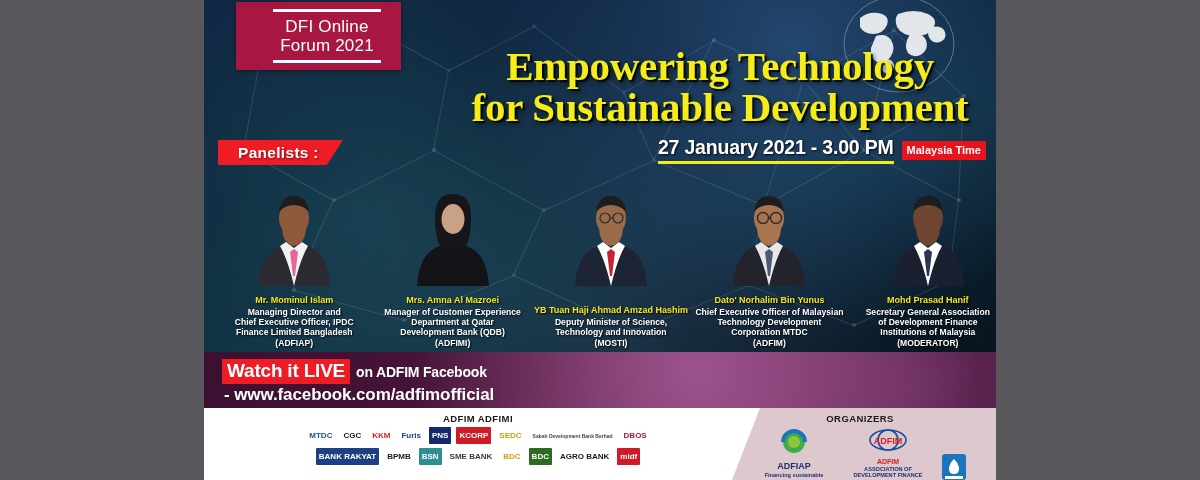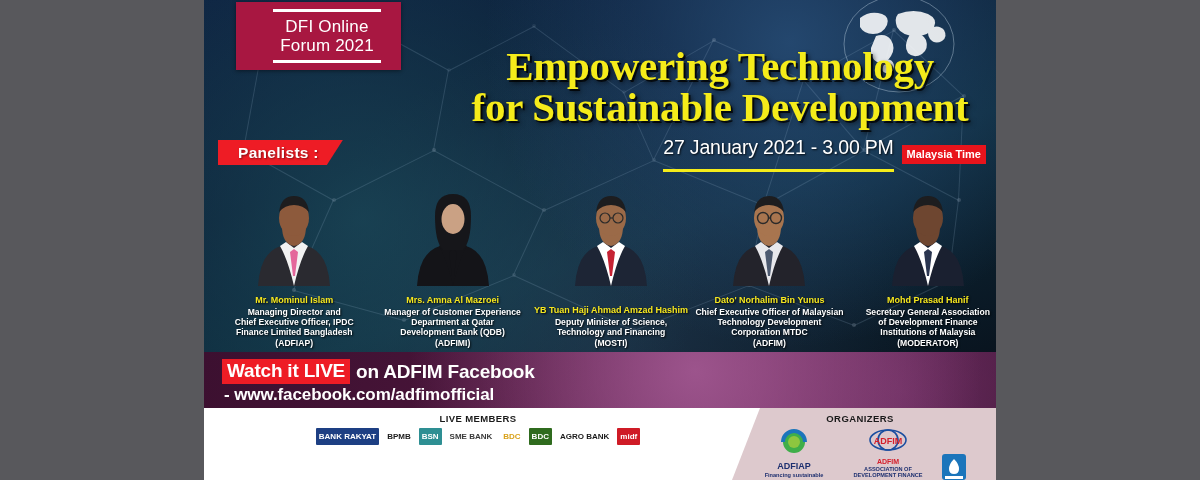--- a/index.html
+++ b/index.html
@@ -41,22 +41,22 @@
   .badge .rule{width:108px;height:3px;background:#fff;}
   .badge .btxt{color:#fff;font-size:17px;line-height:1.12;text-align:center;margin:5px 0;letter-spacing:.2px;}
 
   
   .titlewrap{position:absolute;left:250px;top:46px;width:532px;text-align:center;}
   .title{font-family:"Liberation Serif", serif;font-weight:700;color:#f5ec1a;
     font-size:41px;line-height:.99;letter-spacing:-.3px;
     text-shadow:2px 2px 0 rgba(0,0,0,.75), 3px 3px 5px rgba(0,0,0,.6);}
 
   .dateline{position:absolute;left:350px;top:136px;width:432px;display:flex;align-items:center;justify-content:flex-end;gap:8px;}
-  .datetxt{color:#fff;font-size:19.5px;font-weight:400;letter-spacing:-.2px;
-    padding-bottom:10px;border-bottom:3px solid #f5ec1a;
+  .datetxt{color:#fff;font-size:19.5px;font-weight:700;letter-spacing:-.2px;
+    padding-bottom:2px;border-bottom:3px solid #f5ec1a;
     text-shadow:1px 1px 2px rgba(0,0,0,.8);}
   .tz{background:#e8141c;color:#fff;font-size:11px;font-weight:700;padding:3px 5px 4px;white-space:nowrap;
     text-shadow:none;}
 
   
   .ribbon{position:absolute;left:14px;top:140px;height:25px;padding:0 24px 0 20px;background:#ee1c25;
     display:flex;align-items:center;
     clip-path:polygon(0 0,100% 0,calc(100% - 16px) 100%,0 100%);}
   .ribbon span{color:#fff;font-size:15.5px;font-weight:700;letter-spacing:.3px;
     text-shadow:1px 1px 2px rgba(0,0,0,.45);}
@@ -73,21 +73,21 @@
     text-shadow:1px 1px 2px rgba(0,0,0,.9);}
 
   
   .watch{position:absolute;left:0;top:352px;width:792px;height:56px;overflow:hidden;
     background:
       radial-gradient(circle at 62% 34%, rgba(166,92,150,.85) 0%, rgba(90,30,70,0) 58%),
       radial-gradient(circle at 88% 70%, rgba(120,52,110,.7) 0%, rgba(60,20,48,0) 60%),
       linear-gradient(100deg,#3c1030 0%,#4a153a 42%,#5d1f48 70%,#2e0c24 100%);}
   .wline1{position:absolute;left:18px;top:7px;display:flex;align-items:center;}
   .wlive{background:#ee1c25;color:#fff;font-size:19px;font-weight:700;padding:1px 5px 2px;letter-spacing:-.2px;}
-  .wrest{color:#fff;font-size:19px;font-weight:700;margin-left:6px;letter-spacing:-.2px;}
+  .wrest{color:#fff;font-size:14px;font-weight:700;margin-left:6px;letter-spacing:-.2px;}
   .wline2{position:absolute;left:20px;top:33px;color:#fff;font-size:17px;font-weight:700;letter-spacing:-.1px;}
 
   
   .footer{position:absolute;left:0;top:408px;width:792px;height:72px;background:#ffffff;overflow:hidden;}
   .fmembers{position:absolute;left:0;top:0;width:548px;height:72px;background:#fff;}
   .forg{position:absolute;left:520px;top:0;width:272px;height:72px;background:#ddc9cd;
     clip-path:polygon(36px 0,100% 0,100% 100%,8px 100%);}
   .fhead{text-align:center;font-size:9.5px;font-weight:700;color:#1a1a1a;letter-spacing:.4px;padding-top:5px;}
   .logorow{display:flex;align-items:center;justify-content:center;gap:5px;margin-top:3px;}
   .logorow.r2{margin-top:4px;}
@@ -265,21 +265,21 @@
                   <circle cx="40" cy="36" r="5"></circle>
                   <circle cx="53" cy="36" r="5"></circle>
                   <line x1="45" y1="36" x2="48" y2="36"></line>
                 </g>
               </svg>
             </div>
             <div class="pinfo">
               <div class="pname">YB Tuan Haji Ahmad Amzad Hashim</div>
               <div class="prole">
                 <div>Deputy Minister of Science,</div>
-                <div>Technology and Financing</div>
+                <div>Technology and Innovation</div>
                 <div>(MOSTI)</div>
               </div>
             </div>
           </div>
           <div class="panelist">
             <div class="photo">
               <svg class="person" viewBox="0 0 92 104">
                 <rect x="0" y="0" width="92" height="104" fill="none"></rect>
                 <path d="M10,104 q2,-30 18,-38 l18,-7 l18,7 q16,8 18,38 z" fill="#23232b"></path>
                 <path d="M38,60 l8,6 l8,-6 l6,4 q-8,14 -14,40 q-6,-26 -14,-40 z" fill="#e8e8ec"></path>
@@ -332,21 +332,32 @@
     <div class="watch">
       <div class="wline1">
         <span class="wlive">Watch it LIVE</span>
         <span class="wrest">on ADFIM Facebook</span>
       </div>
       <div class="wline2">- www.facebook.com/adfimofficial</div>
     </div>
 
     <div class="footer">
       <div class="fmembers">
-        <div class="fhead">LIVE MEMBERS</div>
+        <div class="fhead">ADFIM ADFIMI</div>
+        <div class="logorow" id="memrow1">
+            <div class="lg" style="color: rgb(20, 85, 158); background: rgb(255, 255, 255); border: 0px; font-size: 8px;">MTDC</div>
+            <div class="lg" style="color: rgb(26, 26, 26); background: rgb(255, 255, 255); border: 0px; font-size: 8px;">CGC</div>
+            <div class="lg" style="color: rgb(212, 32, 39); background: rgb(255, 255, 255); border: 0px; font-size: 8px;">KKM</div>
+            <div class="lg" style="color: rgb(28, 63, 148); background: rgb(255, 255, 255); border: 0px; font-size: 8px;">Furis</div>
+            <div class="lg" style="color: rgb(255, 255, 255); background: rgb(21, 42, 110); font-size: 8px;">PNS</div>
+            <div class="lg" style="color: rgb(255, 255, 255); background: rgb(207, 27, 38); font-size: 8px;">KCORP</div>
+            <div class="lg" style="color: rgb(202, 160, 22); background: rgb(255, 255, 255); border: 0px; font-size: 8px;">SEDC</div>
+            <div class="lg" style="color: rgb(68, 68, 68); background: rgb(255, 255, 255); border: 0px; font-size: 5px;">Sabah Development Bank Berhad</div>
+            <div class="lg" style="color: rgb(176, 24, 44); background: rgb(255, 255, 255); border: 0px; font-size: 8px;">DBOS</div>
+          </div>
         <div class="logorow r2" id="memrow2">
             <div class="lg" style="color: rgb(255, 255, 255); background: rgb(29, 63, 131); font-size: 8px;">BANK RAKYAT</div>
             <div class="lg" style="color: rgb(26, 26, 26); background: rgb(255, 255, 255); border: 0px; font-size: 8px;">BPMB</div>
             <div class="lg" style="color: rgb(255, 255, 255); background: rgb(46, 143, 147); font-size: 8px; text-align: right;">BSN</div>
             <div class="lg" style="color: rgb(58, 58, 58); background: rgb(255, 255, 255); border: 0px; font-size: 8px;">SME BANK</div>
             <div class="lg" style="color: rgb(217, 162, 27); background: rgb(255, 255, 255); border: 0px; font-size: 8px;">BDC</div>
             <div class="lg" style="color: rgb(255, 255, 255); background: rgb(47, 107, 30); font-size: 8px;">BDC</div>
             <div class="lg" style="color: rgb(26, 26, 26); background: rgb(255, 255, 255); border: 0px; font-size: 8px;">AGRO BANK</div>
             <div class="lg" style="color: rgb(255, 255, 255); background: rgb(207, 27, 38); font-size: 8px;">midf</div>
           </div>

